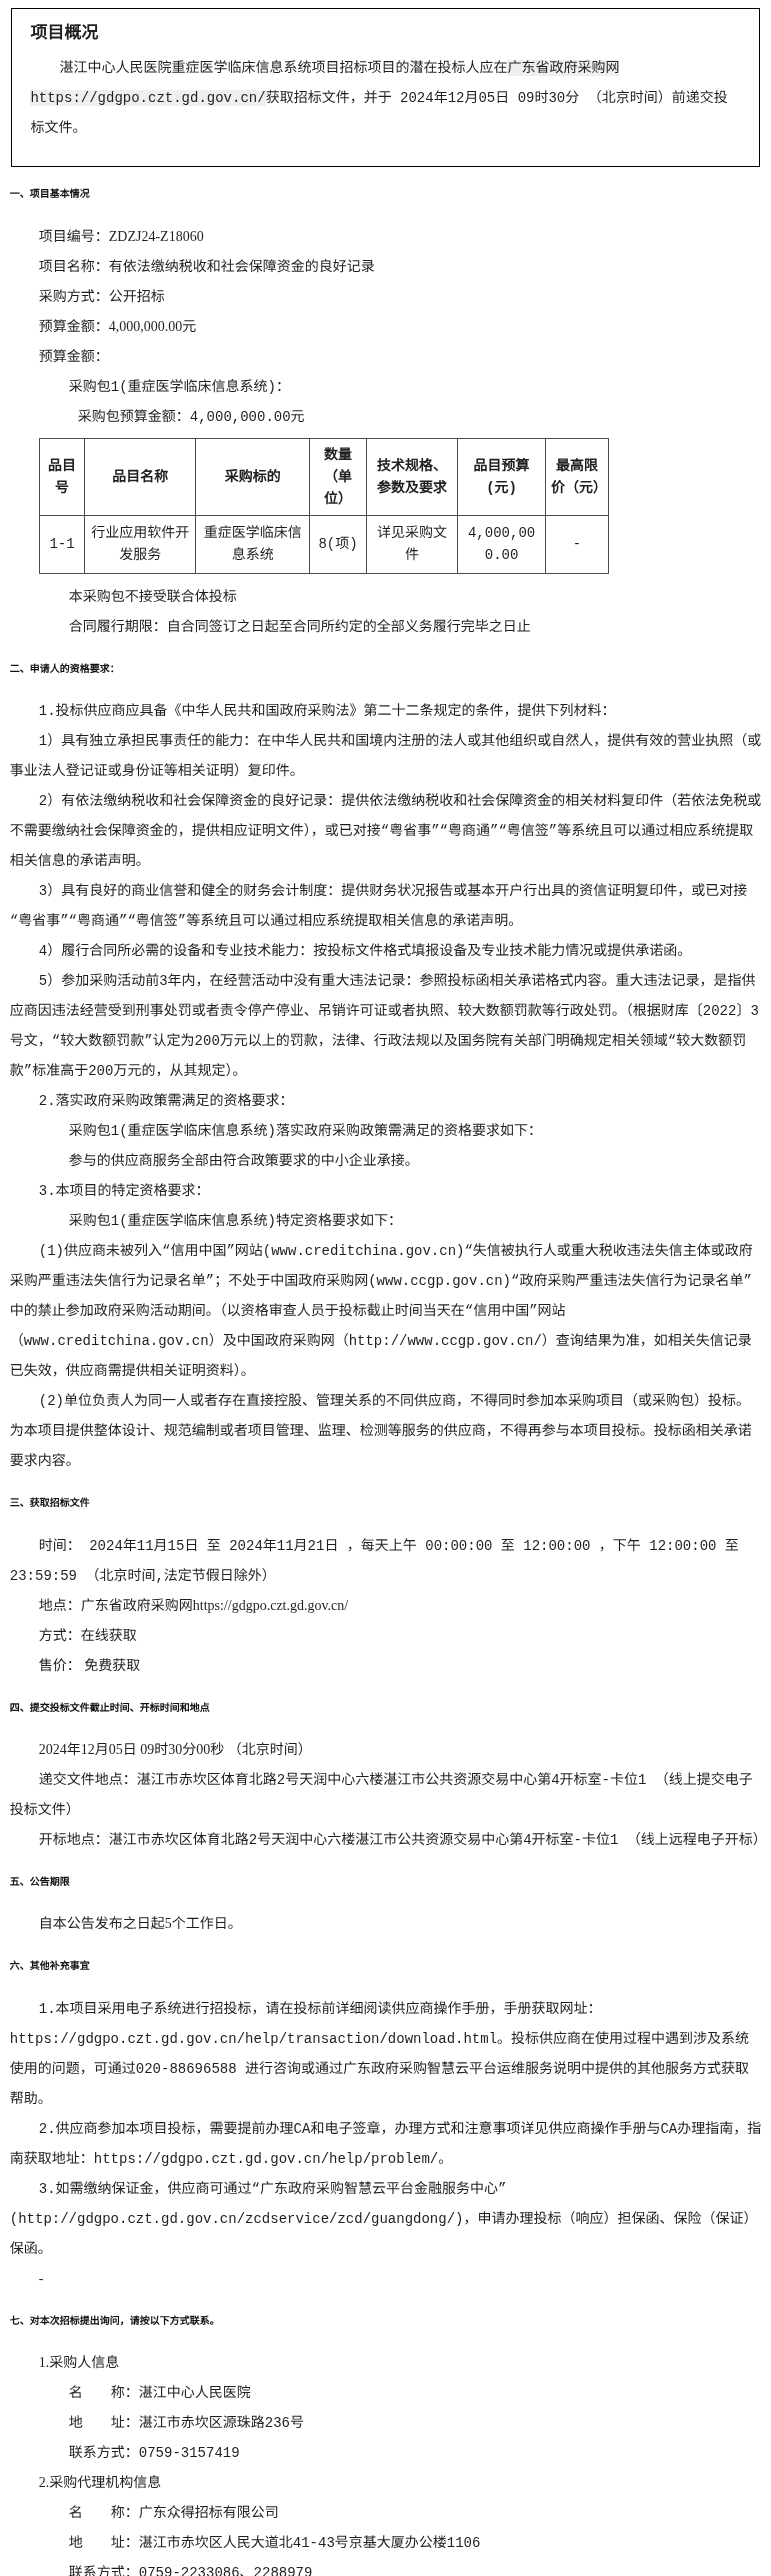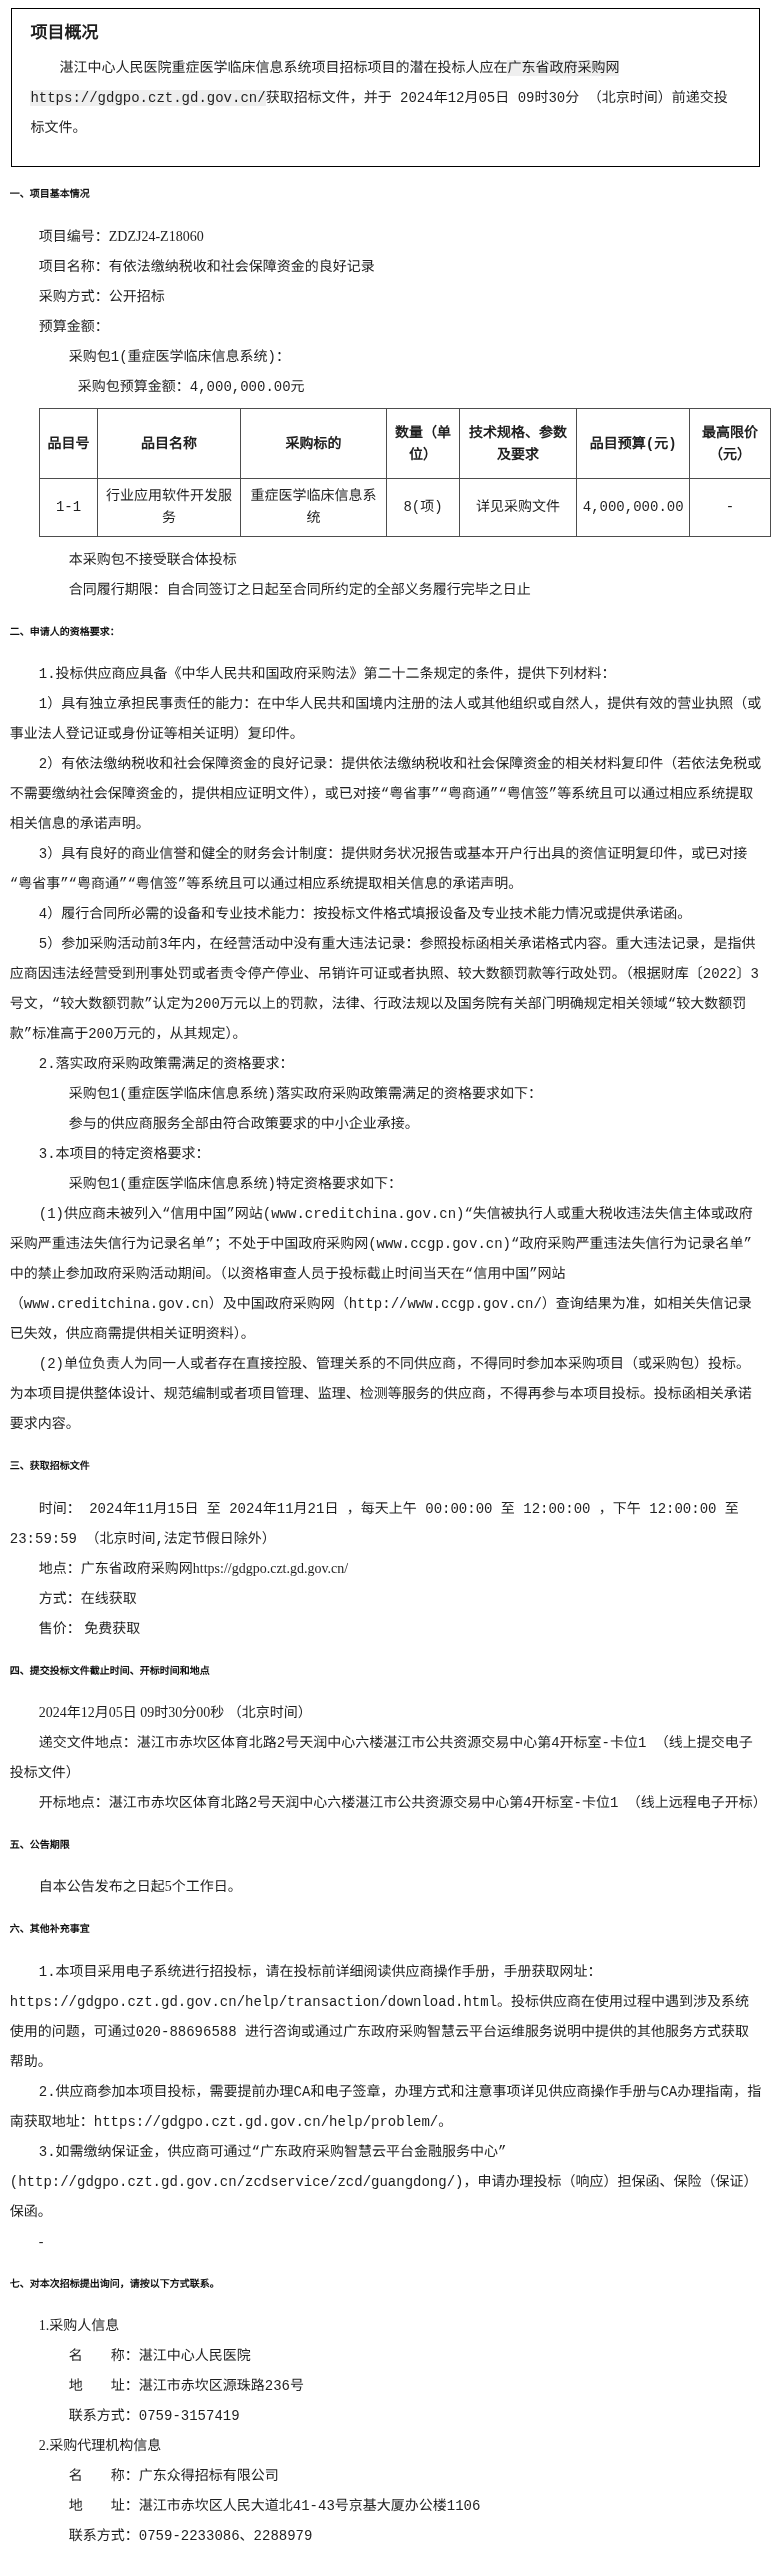--- a/index.html
+++ b/index.html
@@ -46,21 +46,21 @@
   }
   
   p.line{margin:0;line-height:30px;}
   .lv1{padding-left:29px;font-family:Liberation Serif, serif;}
   .lv2{padding-left:59px;}
   .lv2b{padding-left:68px;}
   .hang{text-indent:29px;}
   
   table.items{
     border-collapse:collapse;
-    width:732px;
+    width:570px;
     margin:6.5px 0 8.1px 29px;
     table-layout:fixed;
   }
   table.items th,table.items td{
     border:0.8px solid var(--table-border);
     text-align:center;
     vertical-align:middle;
     line-height:22px;
     padding:4.9px 4.9px;
     word-break:break-all;
@@ -76,20 +76,21 @@
 
   <div class="overview-box">
     <div class="box-title">项目概况</div>
     <p class="box-para"><span>湛江中心人民医院重症医学临床信息系统项目招标项目的潜在投标人应在</span><span class="hl">广东省政府采购网https://gdgpo.czt.gd.gov.cn/</span><span>获取招标文件，并于 2024年12月05日 09时30分 （北京时间）前递交投标文件。</span></p>
   </div>
 
   <h2>一、项目基本情况</h2>
   <p class="line lv1">项目编号：ZDZJ24-Z18060</p>
   <p class="line lv1">项目名称：有依法缴纳税收和社会保障资金的良好记录</p>
   <p class="line lv1">采购方式：公开招标</p>
+  <p class="line lv1">预算金额：4,000,000.00元</p>
   <p class="line lv1">预算金额：</p>
   <p class="line lv2">采购包1(重症医学临床信息系统)：</p>
   <p class="line lv2b">采购包预算金额：4,000,000.00元</p>
 
   <table class="items">
     <colgroup>
       <col style="width:8%">
         <col style="width:19.5%">
         <col style="width:20%">
         <col style="width:10%">

